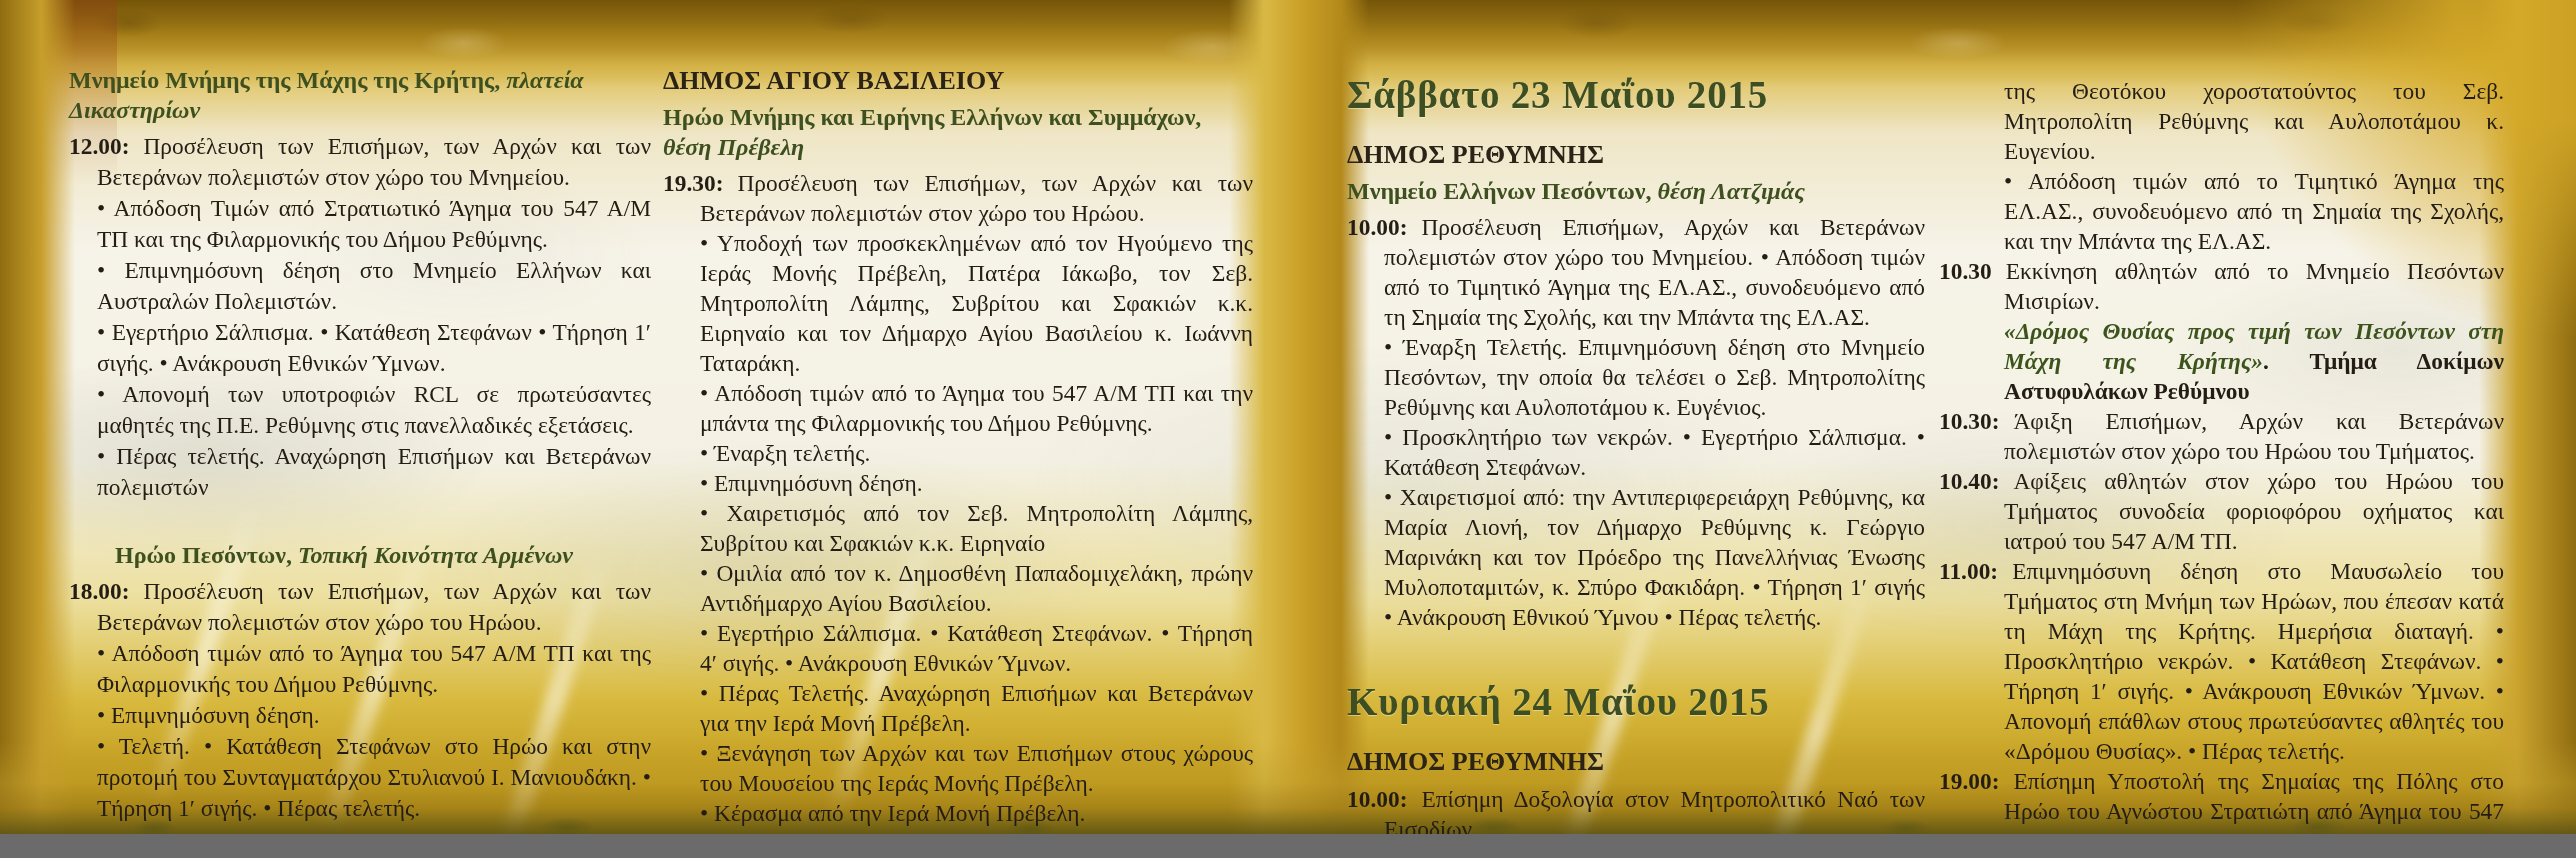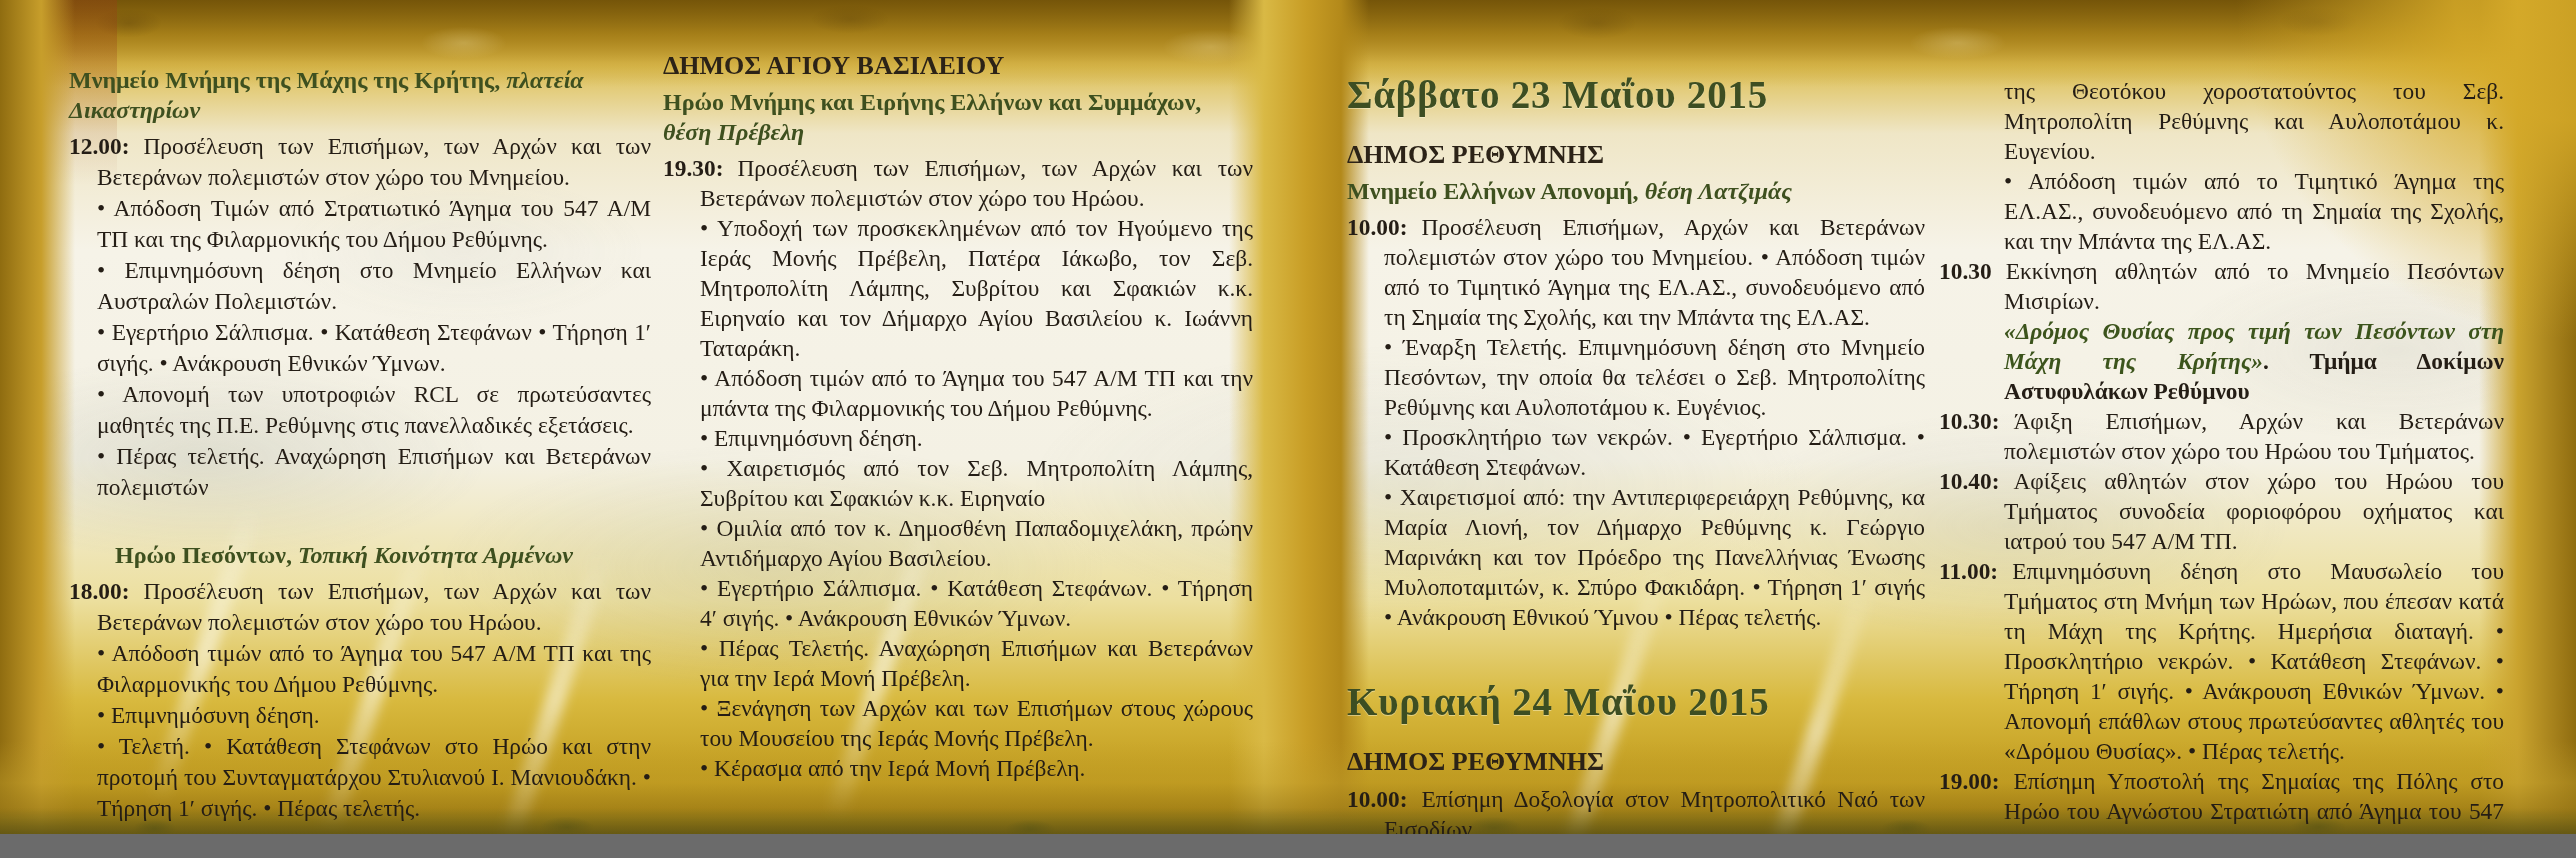--- a/index.html
+++ b/index.html
@@ -51,21 +51,21 @@
       radial-gradient(36px 14px at 40% 82%, rgba(60,72,20,.65), transparent 70%),
       radial-gradient(40px 15.6px at 58% 76%, rgba(55,66,18,.6), transparent 70%),
       radial-gradient(36px 14px at 74% 80%, rgba(60,70,20,.65), transparent 70%),
       radial-gradient(39px 15.6px at 90% 74%, rgba(55,66,18,.6), transparent 70%);}
   .streak{position:absolute; width:20px; height:311px;
     background:linear-gradient(180deg, rgba(255,255,250,0), rgba(255,255,250,.55) 50%, rgba(255,255,250,0));
     transform:rotate(18deg); filter:blur(5.5px);}
   
   .col{position:absolute; font-size:23.4px; line-height:30px; --ind:37px;}
   #col1{left:69px;  top:65px;  width:582px; line-height:31px; --ind:28px;}
-  #col2{left:663px; top:50px;  width:590px;}
+  #col2{left:663px; top:65px;  width:590px;}
   #col3{left:1347px; top:73px; width:578px;}
   #col4{left:1939px; top:76px; width:565px; --ind:65px;}
   .day{font-size:39px; line-height:44px; font-weight:bold; color:#3d4e22; margin:0 0 22px 0; letter-spacing:0.8px;
        text-shadow:0 0.8px 0 rgba(255,255,240,.4);}
   .day.gap{margin-top:48px;}
   .org{font-size:26px; line-height:31px; font-weight:bold; color:#2c2317; margin:0 0 6.2px 0;}
   .loc{font-size:24px; line-height:30px; font-weight:bold; color:#3e501f; margin:0 0 6.2px 0;}
   .entry + .loc{margin-top:37px;margin-left:46px;}
   .loc .it{font-style:italic;}
   .entry{padding-left:var(--ind);}
@@ -115,33 +115,34 @@
         <p class="para"><span>• Τελετή. • Κατάθεση Στεφάνων στο Ηρώο και στην προτομή του Συνταγματάρχου Στυλιανού Ι. Μανιουδάκη. • Τήρηση 1′ σιγής. • Πέρας τελετής.</span></p>
       </div>
     </div>
   <div class="col" id="col2">
       <div class="org">ΔΗΜΟΣ ΑΓΙΟΥ ΒΑΣΙΛΕΙΟΥ</div>
       <div class="loc"><span>Ηρώο Μνήμης και Ειρήνης Ελλήνων και Συμμάχων, </span><span class="it">θέση Πρέβελη</span></div>
       <div class="entry">
         <p class="para"><b class="time">19.30:</b><span>Προσέλευση των Επισήμων, των Αρχών και των Βετεράνων πολεμιστών στον χώρο του Ηρώου.</span></p>
         <p class="para"><span>• Υποδοχή των προσκεκλημένων από τον Ηγούμενο της Ιεράς Μονής Πρέβελη, Πατέρα Ιάκωβο, τον Σεβ. Μητροπολίτη Λάμπης, Συβρίτου και Σφακιών κ.κ. Ειρηναίο και τον Δήμαρχο Αγίου Βασιλείου κ. Ιωάννη Ταταράκη.</span></p>
         <p class="para"><span>• Απόδοση τιμών από το Άγημα του 547 Α/Μ ΤΠ και την μπάντα της Φιλαρμονικής του Δήμου Ρεθύμνης.</span></p>
+        <p class="para"><span>• Έναρξη τελετής.</span></p>
         <p class="para"><span>• Επιμνημόσυνη δέηση.</span></p>
         <p class="para"><span>• Χαιρετισμός από τον Σεβ. Μητροπολίτη Λάμπης, Συβρίτου και Σφακιών κ.κ. Ειρηναίο</span></p>
         <p class="para"><span>• Ομιλία από τον κ. Δημοσθένη Παπαδομιχελάκη, πρώην Αντιδήμαρχο Αγίου Βασιλείου.</span></p>
         <p class="para"><span>• Εγερτήριο Σάλπισμα. • Κατάθεση Στεφάνων. • Τήρηση 4′ σιγής. • Ανάκρουση Εθνικών Ύμνων.</span></p>
         <p class="para"><span>• Πέρας Τελετής. Αναχώρηση Επισήμων και Βετεράνων για την Ιερά Μονή Πρέβελη.</span></p>
         <p class="para"><span>• Ξενάγηση των Αρχών και των Επισήμων στους χώρους του Μουσείου της Ιεράς Μονής Πρέβελη.</span></p>
         <p class="para"><span>• Κέρασμα από την Ιερά Μονή Πρέβελη.</span></p>
       </div>
     </div>
   <div class="col" id="col3">
       <div class="day">Σάββατο 23 Μαΐου 2015</div>
       <div class="org">ΔΗΜΟΣ ΡΕΘΥΜΝΗΣ</div>
-      <div class="loc"><span>Μνημείο Ελλήνων Απονομή, </span><span class="it">θέση Λατζιμάς</span></div>
+      <div class="loc"><span>Μνημείο Ελλήνων Πεσόντων, </span><span class="it">θέση Λατζιμάς</span></div>
       <div class="entry">
         <p class="para"><b class="time">10.00:</b><span>Προσέλευση Επισήμων, Αρχών και Βετεράνων πολεμιστών στον χώρο του Μνημείου. • Απόδοση τιμών από το Τιμητικό Άγημα της ΕΛ.ΑΣ., συνοδευόμενο από τη Σημαία της Σχολής, και την Μπάντα της ΕΛ.ΑΣ.</span></p>
         <p class="para"><span>• Έναρξη Τελετής. Επιμνημόσυνη δέηση στο Μνημείο Πεσόντων, την οποία θα τελέσει ο Σεβ. Μητροπολίτης Ρεθύμνης και Αυλοποτάμου κ. Ευγένιος.</span></p>
         <p class="para"><span>• Προσκλητήριο των νεκρών. • Εγερτήριο Σάλπισμα. • Κατάθεση Στεφάνων.</span></p>
         <p class="para"><span>• Χαιρετισμοί από: την Αντιπεριφερειάρχη Ρεθύμνης, κα Μαρία Λιονή, τον Δήμαρχο Ρεθύμνης κ. Γεώργιο Μαρινάκη και τον Πρόεδρο της Πανελλήνιας Ένωσης Μυλοποταμιτών, κ. Σπύρο Φακιδάρη. • Τήρηση 1′ σιγής • Ανάκρουση Εθνικού Ύμνου • Πέρας τελετής.</span></p>
       </div>
       <div class="day gap">Κυριακή 24 Μαΐου 2015</div>
       <div class="org">ΔΗΜΟΣ ΡΕΘΥΜΝΗΣ</div>
       <div class="entry">
         <p class="para"><b class="time">10.00:</b><span>Επίσημη Δοξολογία στον Μητροπολιτικό Ναό των Εισοδίων</span></p>

